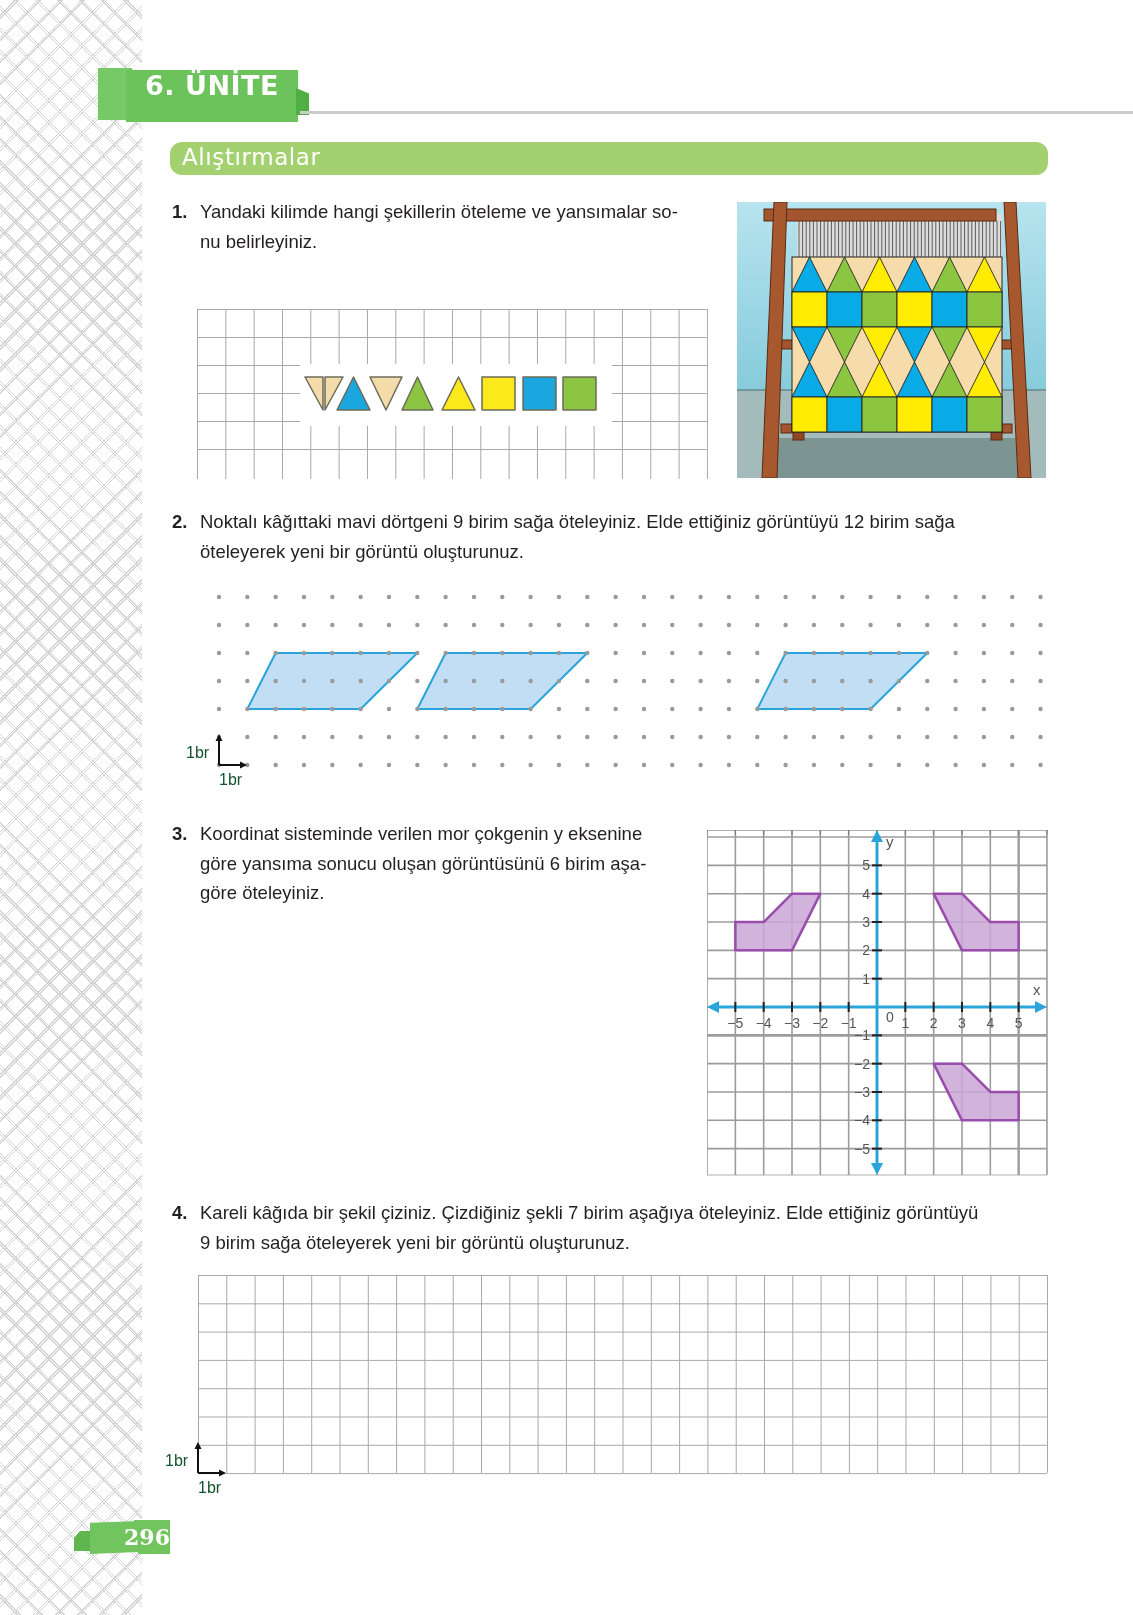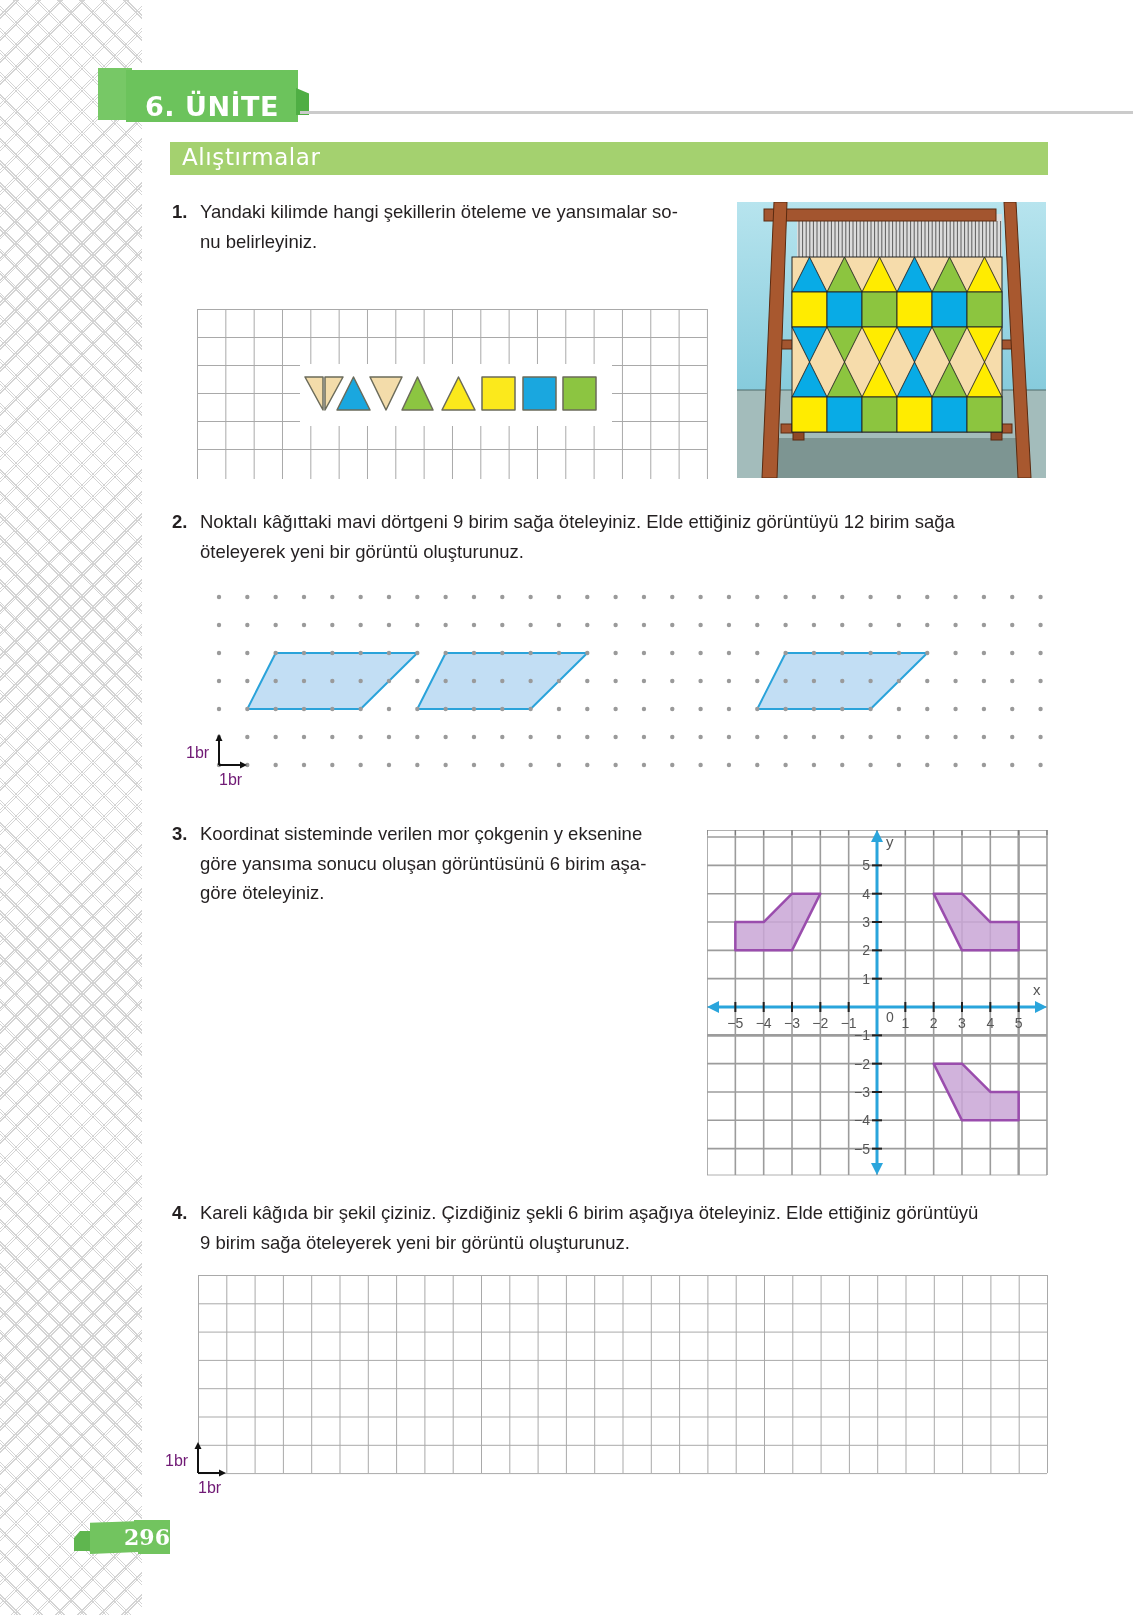--- a/index.html
+++ b/index.html
@@ -4,30 +4,30 @@
 <style>
   html,body{margin:0;padding:0;}
   body{width:1133px;height:1615px;position:relative;overflow:hidden;background:#ffffff;font-family:"Liberation Sans",sans-serif;color:#231f20;}
   .pattern{position:absolute;left:0;top:0;width:142px;height:1615px;
     background-color:#fff;
     background-image:
       repeating-linear-gradient(45deg, transparent 0 12px, #d4d4d4 12px 13px, transparent 13px 14px, #d4d4d4 14px 15px, transparent 15px 15.6px),
       repeating-linear-gradient(-45deg, transparent 0 12px, #d4d4d4 12px 13px, transparent 13px 14px, #d4d4d4 14px 15px, transparent 15px 15.6px);}
   .abs{position:absolute;}
   .unit-flap{left:98px;top:68px;width:34px;height:52px;background:#77c866;}
-  .unit-banner{left:126px;top:70px;width:172px;height:52px;background:#6cc35c;display:flex;align-items:flex-end;justify-content:center;}
+  .unit-banner{left:126px;top:70px;width:172px;height:52px;background:#6cc35c;display:flex;align-items:flex-start;justify-content:center;}
   .unit-banner span{color:#fff;font-family:"DejaVu Sans",sans-serif;font-weight:bold;font-size:27px;letter-spacing:0.5px;}
   .unit-tab{left:296px;top:88px;width:13px;height:27px;background:#4fae44;clip-path:polygon(0 0,100% 20%,100% 100%,0 100%);}
   .rule{left:300px;top:111px;width:833px;height:3px;background:#cbcbcb;}
-  .title-bar{left:170px;top:142px;width:878px;height:33px;background:#a4d16f;}
+  .title-bar{left:170px;top:142px;width:878px;height:33px;background:#a4d16f;border-radius:12px;}
   .title-bar span{position:absolute;left:12px;top:2px;color:#fff;font-family:"DejaVu Sans",sans-serif;font-size:23px;letter-spacing:0.6px;}
   .ex{position:absolute;left:172px;font-size:18.5px;line-height:29.5px;}
   .ex .num{position:absolute;left:0;top:0;font-weight:bold;}
   .ex .lines{margin-left:28px;white-space:nowrap;}
-  .br-label{position:absolute;font-size:16px;color:#701a75;}
+  .br-label{position:absolute;font-size:16px;color:#14532d;}
   .page-flap{left:74px;top:1531px;width:20px;height:20px;background:#5fb64f;clip-path:polygon(30% 0,100% 0,100% 100%,0 100%,0 35%);}
   .page-badge{left:90px;top:1520px;width:80px;height:34px;background:#72c45f;clip-path:polygon(0 8%,55% 4%,55% 0,100% 0,100% 100%,60% 100%,60% 94%,0 100%);}
   .page-num{left:90px;top:1520px;width:64px;height:34px;display:flex;align-items:center;justify-content:center;color:#fff;font-family:"DejaVu Serif",serif;font-weight:bold;font-size:22px;padding-left:25px;}
   svg text{font-family:"Liberation Sans",sans-serif;}
 </style>
 </head>
 <body>
 
 <div class="pattern"></div>
 
@@ -537,21 +537,21 @@
     <line x1="165" y1="318.65" x2="175" y2="318.65" stroke="#222" stroke-width="2"></line>
     <text x="163" y="323.65" text-anchor="end" font-size="14" fill="#555">−5</text>
     <text x="179" y="192" font-size="14" fill="#555">0</text>
     <text x="326" y="165" font-size="15" fill="#555">x</text>
     <text x="179" y="17" font-size="15" fill="#555">y</text>
   </svg>
 
 <div class="ex" style="top:1198px">
   <span class="num">4.</span>
   <div class="lines">
-    <div>Kareli kâğıda bir şekil çiziniz. Çizdiğiniz şekli 6 birim aşağıya öteleyiniz. Elde ettiğiniz görüntüyü</div>
+    <div>Kareli kâğıda bir şekil çiziniz. Çizdiğiniz şekli 7 birim aşağıya öteleyiniz. Elde ettiğiniz görüntüyü</div>
     <div>9 birim sağa öteleyerek yeni bir görüntü oluşturunuz.</div>
   </div>
 </div>
 
 <svg id="square-svg" class="abs" style="left:198px;top:1275px" width="852" height="200">
     <line x1="0.5" y1="0" x2="0.5" y2="198.1" stroke="#a9a9a9" stroke-width="1"></line>
     <line x1="28.8" y1="0" x2="28.8" y2="198.1" stroke="#a9a9a9" stroke-width="1"></line>
     <line x1="57.1" y1="0" x2="57.1" y2="198.1" stroke="#a9a9a9" stroke-width="1"></line>
     <line x1="85.4" y1="0" x2="85.4" y2="198.1" stroke="#a9a9a9" stroke-width="1"></line>
     <line x1="113.7" y1="0" x2="113.7" y2="198.1" stroke="#a9a9a9" stroke-width="1"></line>

